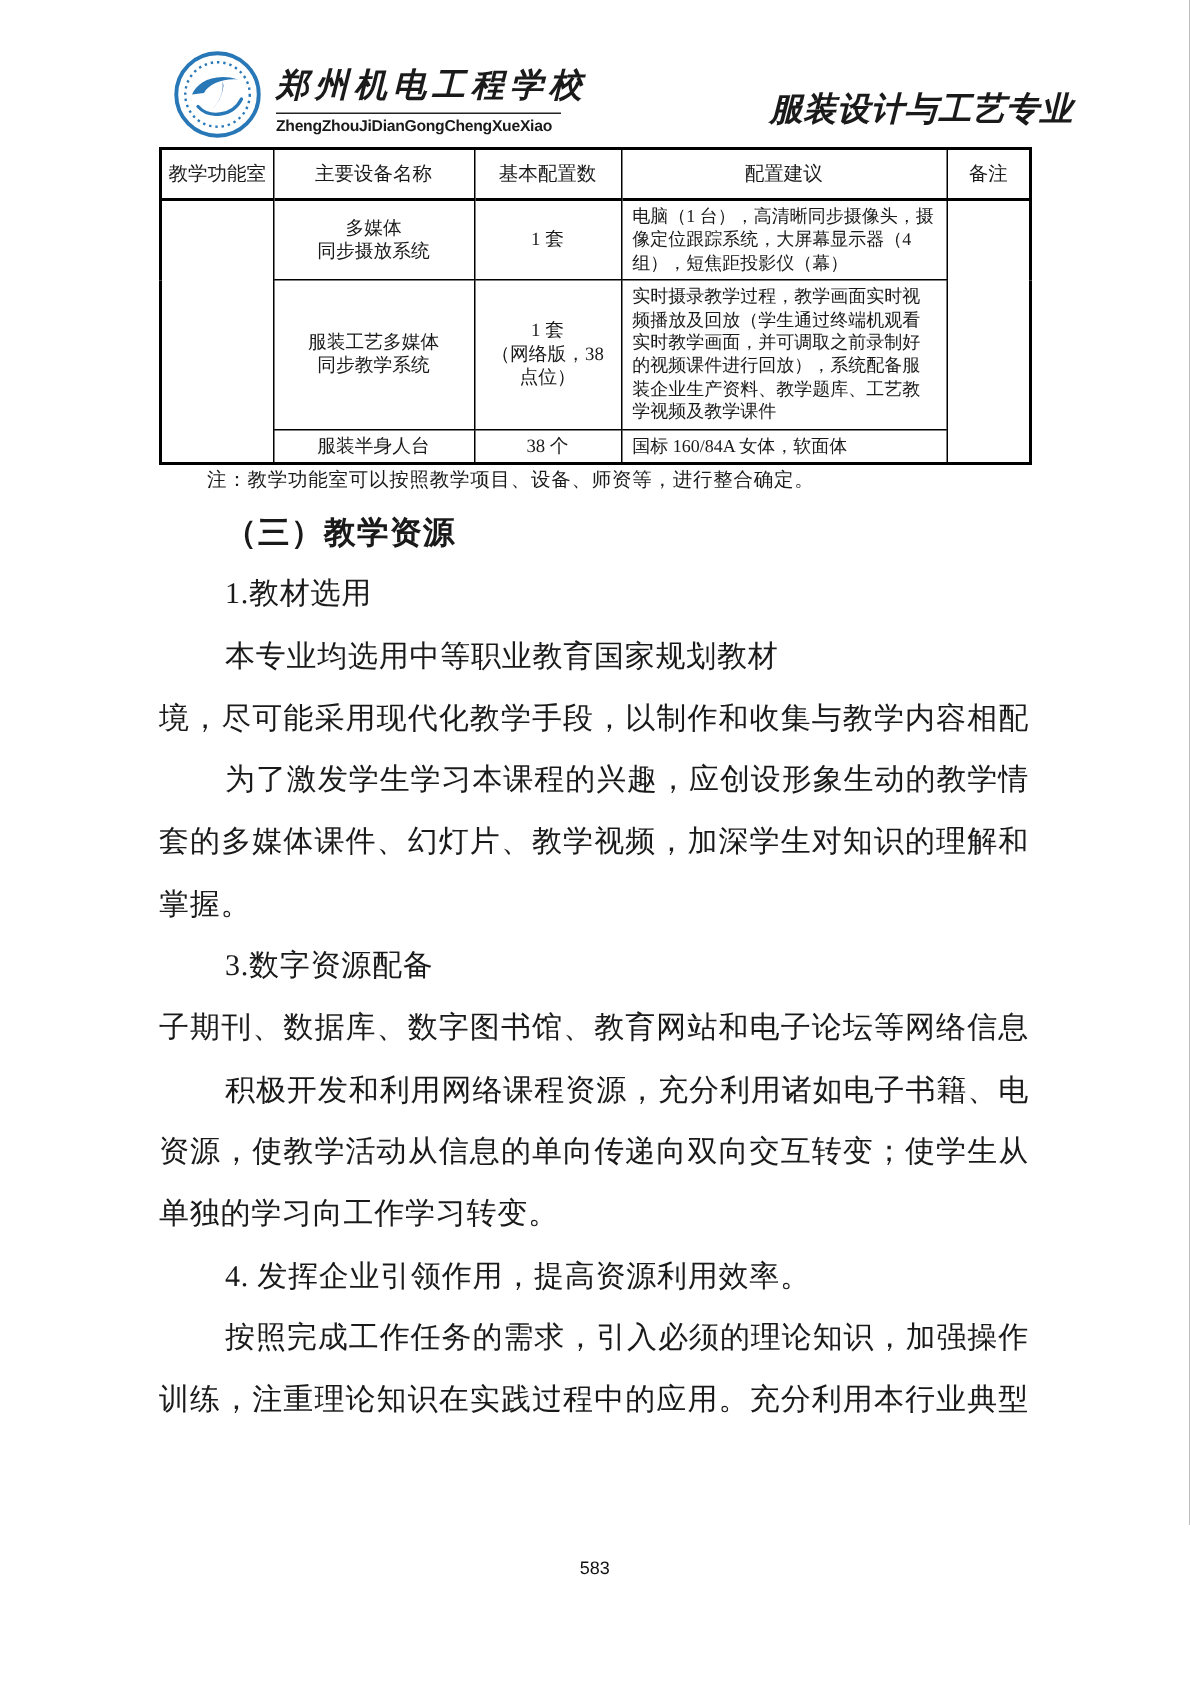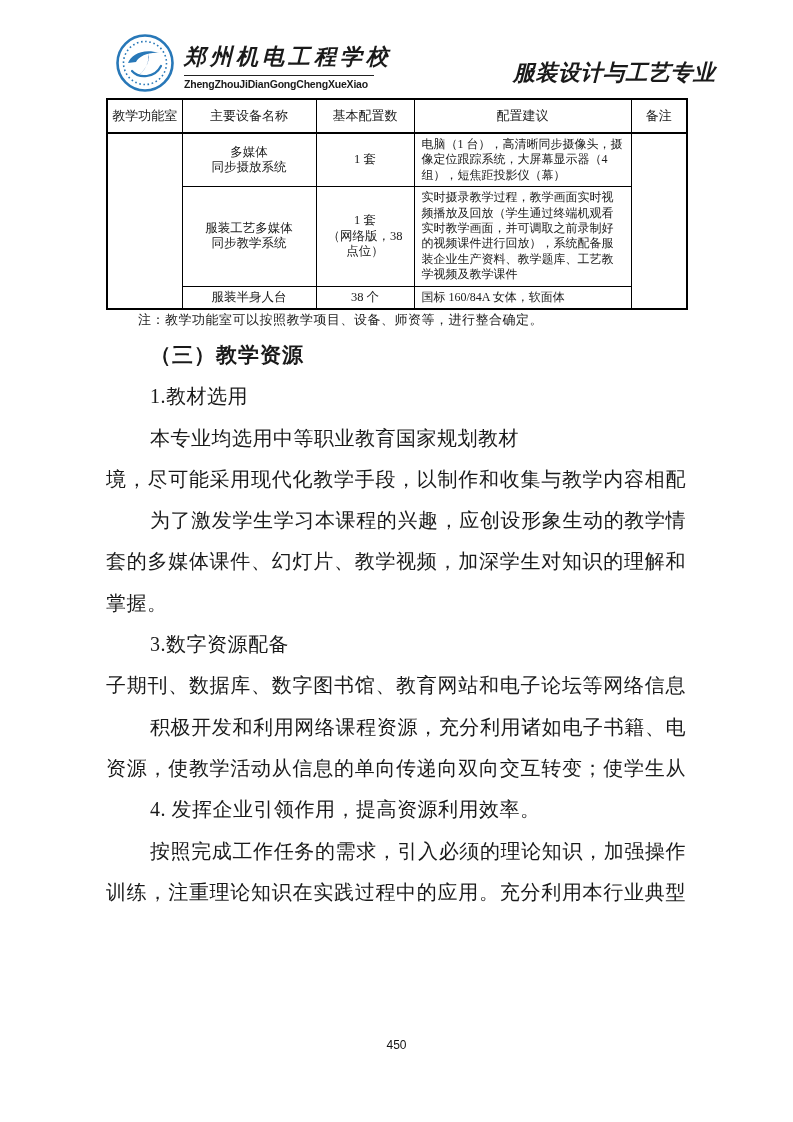--- a/index.html
+++ b/index.html
@@ -146,20 +146,21 @@
     <div class="ln indent">1.教材选用</div>
     <div class="ln indent">本专业均选用中等职业教育国家规划教材</div>
     <div class="ln fill">境，尽可能采用现代化教学手段，以制作和收集与教学内容相配</div>
     <div class="ln indent fill">为了激发学生学习本课程的兴趣，应创设形象生动的教学情</div>
     <div class="ln fill">套的多媒体课件、幻灯片、教学视频，加深学生对知识的理解和</div>
     <div class="ln">掌握。</div>
     <div class="ln indent">3.数字资源配备</div>
     <div class="ln fill">子期刊、数据库、数字图书馆、教育网站和电子论坛等网络信息</div>
     <div class="ln indent fill">积极开发和利用网络课程资源，充分利用诸如电子书籍、电</div>
     <div class="ln fill">资源，使教学活动从信息的单向传递向双向交互转变；使学生从</div>
+    <div class="ln">单独的学习向工作学习转变。</div>
     <div class="ln indent">4. 发挥企业引领作用，提高资源利用效率。</div>
     <div class="ln indent fill">按照完成工作任务的需求，引入必须的理论知识，加强操作</div>
     <div class="ln fill">训练，注重理论知识在实践过程中的应用。充分利用本行业典型</div>
   </div>
 
-  <div class="page-number">450</div>
+  <div class="page-number">583</div>
 
 </div>
 
 </body></html>

